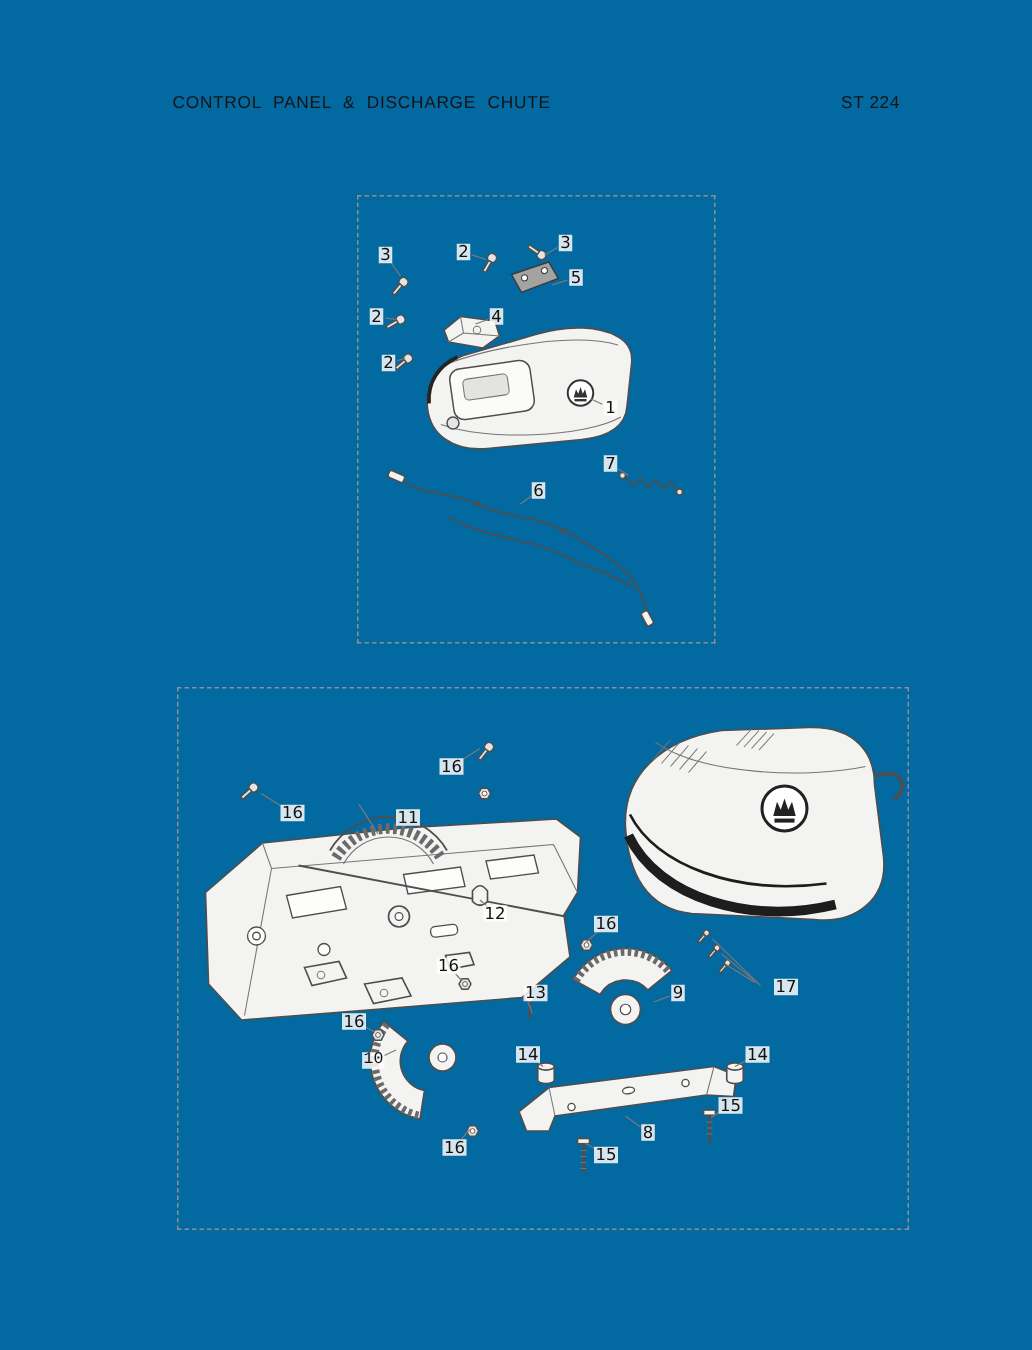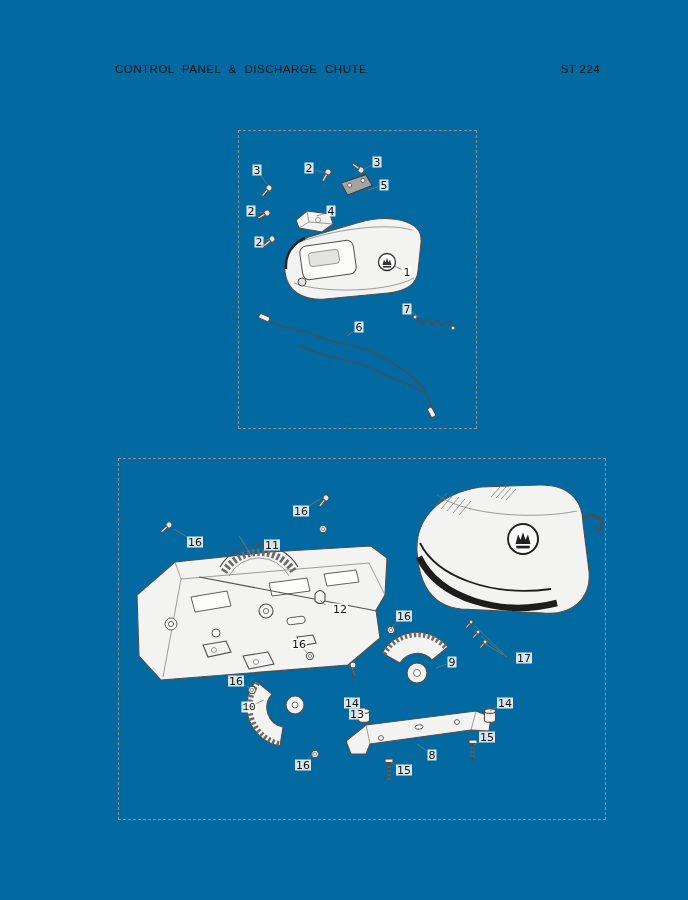--- a/index.html
+++ b/index.html
@@ -304,24 +304,24 @@
       <div class="callout" style="left: 384px; top: 185px;">5</div>
       <div class="callout" style="left: 251px; top: 211px;">2</div>
       <div class="callout" style="left: 331px; top: 211px;">4</div>
       <div class="callout" style="left: 259px; top: 242px;">2</div>
       <div class="callout" style="left: 407px; top: 272px;">1</div>
       <div class="callout" style="left: 407px; top: 309px;">7</div>
       <div class="callout" style="left: 359px; top: 327px;">6</div>
       <div class="callout" style="left: 301px; top: 511px;">16</div>
       <div class="callout" style="left: 195px; top: 542px;">16</div>
       <div class="callout" style="left: 236px; top: 545px; margin-left: 36px;">11</div>
-      <div class="callout" style="left: 340px; top: 609px;">12</div>
+      <div class="callout" style="left: 330px; top: 609px;">12</div>
       <div class="callout" style="left: 404px; top: 616px;">16</div>
       <div class="callout" style="left: 299px; top: 644px;">16</div>
-      <div class="callout" style="left: 357px; top: 714px;">13</div>
+      <div class="callout" style="left: 357px; top: 662px;">13</div>
       <div class="callout" style="left: 236px; top: 681px;">16</div>
       <div class="callout" style="left: 452px; top: 662px;">9</div>
       <div class="callout" style="left: 524px; top: 658px;">17</div>
       <div class="callout" style="left: 249px; top: 707px; font-family: Liberation Mono, monospace;">10</div>
       <div class="callout" style="left: 352px; top: 703px;">14</div>
       <div class="callout" style="left: 505px; top: 703px;">14</div>
       <div class="callout" style="left: 432px; top: 755px;">8</div>
       <div class="callout" style="left: 487px; top: 737px;">15</div>
       <div class="callout" style="left: 404px; top: 770px;">15</div>
       <div class="callout" style="left: 303px; top: 765px;">16</div>

